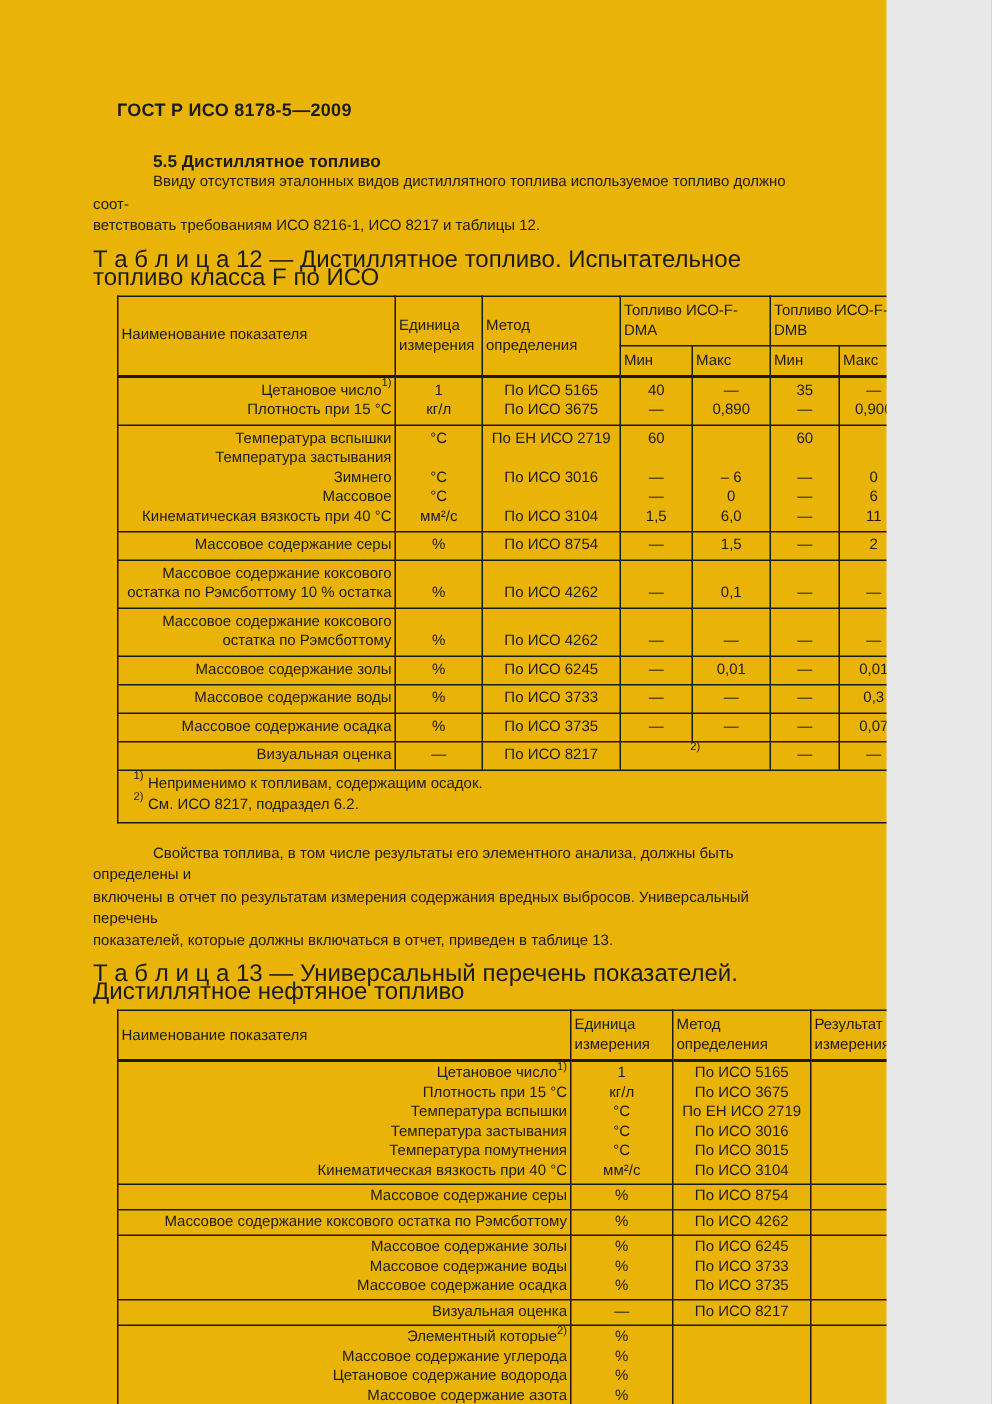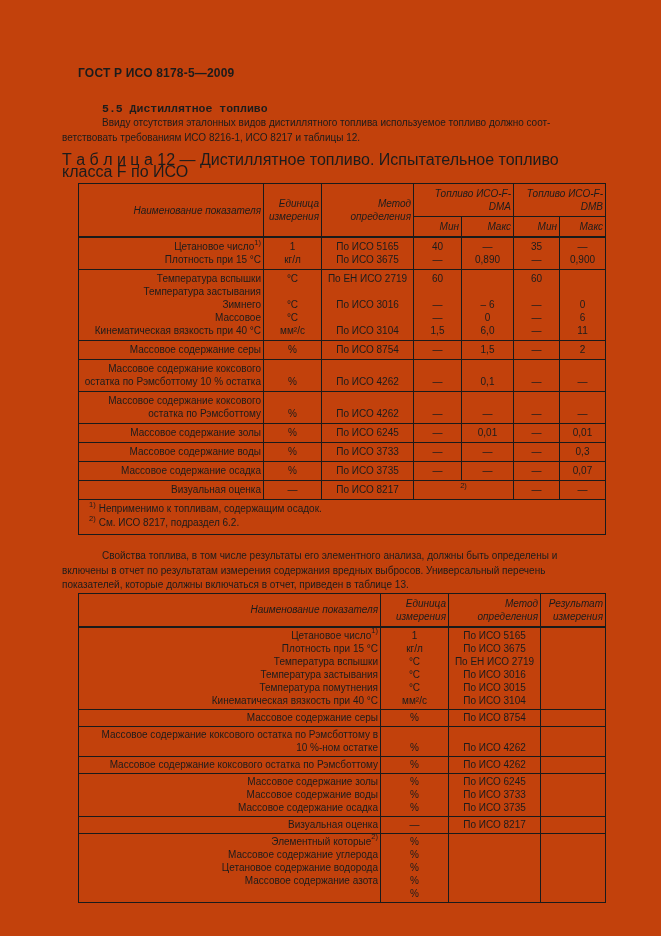--- a/index.html
+++ b/index.html
@@ -1,52 +1,52 @@
 <!DOCTYPE html>
 <html><head>
 <meta charset="utf-8">
 <style>
   html,body{margin:0;padding:0;background:#e8e8e8;}
   .page{
     position:relative;
-    width:661px;height:936px;
-    background:#c2410c;
+    width:591px;height:936px;
+    background:#eab308;
     color:#1c1c1c;
     font-family:"Liberation Sans","DejaVu Sans",sans-serif;
     overflow:hidden;
     box-sizing:border-box;
     padding:66px 56px 0 62px;
   }
   .doc-header{
     font-size:12px;font-weight:bold;letter-spacing:.2px;
     margin:0 0 0 16px;
   }
   .section-heading{
     font-size:11.5px;font-weight:bold;
-    margin:22px 0 1px 0;text-indent:40px;font-family:Liberation Mono, monospace;
+    margin:22px 0 1px 0;text-indent:40px;
   }
   .para{
     font-size:10px;line-height:14.5px;
     margin:0;white-space:pre-line;text-indent:40px;
   }
   .table-caption{
     font-size:16px;line-height:12px;
     margin:9px 0 5px 0;
   }
   table.t{
     border-collapse:collapse;table-layout:fixed;
     margin-left:16px;width:527px;
     font-size:10px;line-height:13px;
   }
   table.t{border:1.5px solid #1a1a1a;}
   .t th,.t td{border:1px solid #1a1a1a;vertical-align:top;padding:2px 2px 3px 2px;box-sizing:border-box;}
   .t13 td{padding:1px 2px 2px 2px;}
   .t th{
-    font-weight:normal;text-align:right;vertical-align:middle;
-    padding:3px 2px;white-space:pre-line;font-style:italic;
+    font-weight:normal;text-align:left;vertical-align:middle;
+    padding:3px 2px;white-space:pre-line;
   }
   .t tbody tr.first>td{border-top:2px solid #1a1a1a;}
   .nm{text-align:right;padding-left:3px;padding-right:3px;}
   .ln{white-space:pre-line;text-indent:6px;}
   .c{text-align:center;}
   .pre{white-space:pre-line;}
   td.vb{vertical-align:bottom;}
   sup.supm{font-size:7.5px;position:relative;top:-1px;line-height:0;}
   .fnrow td{padding:2px 4px 4px 4px;}
   .fn{font-size:10px;line-height:14px;padding-left:6px;}
@@ -234,20 +234,21 @@
           <div class="fn"><sup class="supm">2)</sup><span>См. ИСО 8217, подраздел 6.2.</span></div>
         </td>
       </tr>
     </tbody>
   </table>
 
   <p class="para" style="margin-top:14px">Свойства топлива, в том числе результаты его элементного анализа, должны быть определены и
 включены в отчет по результатам измерения содержания вредных выбросов. Универсальный перечень
 показателей, которые должны включаться в отчет, приведен в таблице 13.</p>
 
+  <p class="table-caption">Т а б л и ц а  13 — Универсальный перечень показателей. Дистиллятное нефтяное топливо</p>
 
   <table class="t t13">
     <colgroup>
       <col style="width:302px">
         <col style="width:68px">
         <col style="width:92px">
         <col style="width:65px">
     </colgroup>
     <thead>
       <tr>
@@ -287,29 +288,20 @@
       <tr class="grp">
         <td class="nm">
             <div class="ln">Массовое содержание серы</div>
           </td>
         <td class="c">%</td>
         <td class="c">По ИСО 8754</td>
         <td class="c"></td>
       </tr>
       <tr class="grp">
         <td class="nm">
-            <div class="ln">Массовое содержание коксового остатка по Рэмсботтому в
-10 %-ном остатке</div>
-          </td>
-        <td class="c vb">%</td>
-        <td class="c vb">По ИСО 4262</td>
-        <td class="c"></td>
-      </tr>
-      <tr class="grp">
-        <td class="nm">
             <div class="ln">Массовое содержание коксового остатка по Рэмсботтому</div>
           </td>
         <td class="c">%</td>
         <td class="c">По ИСО 4262</td>
         <td class="c"></td>
       </tr>
       <tr class="grp">
         <td class="nm">
           <div class="ln">Массовое содержание золы</div>
           <div class="ln">Массовое содержание воды</div>

